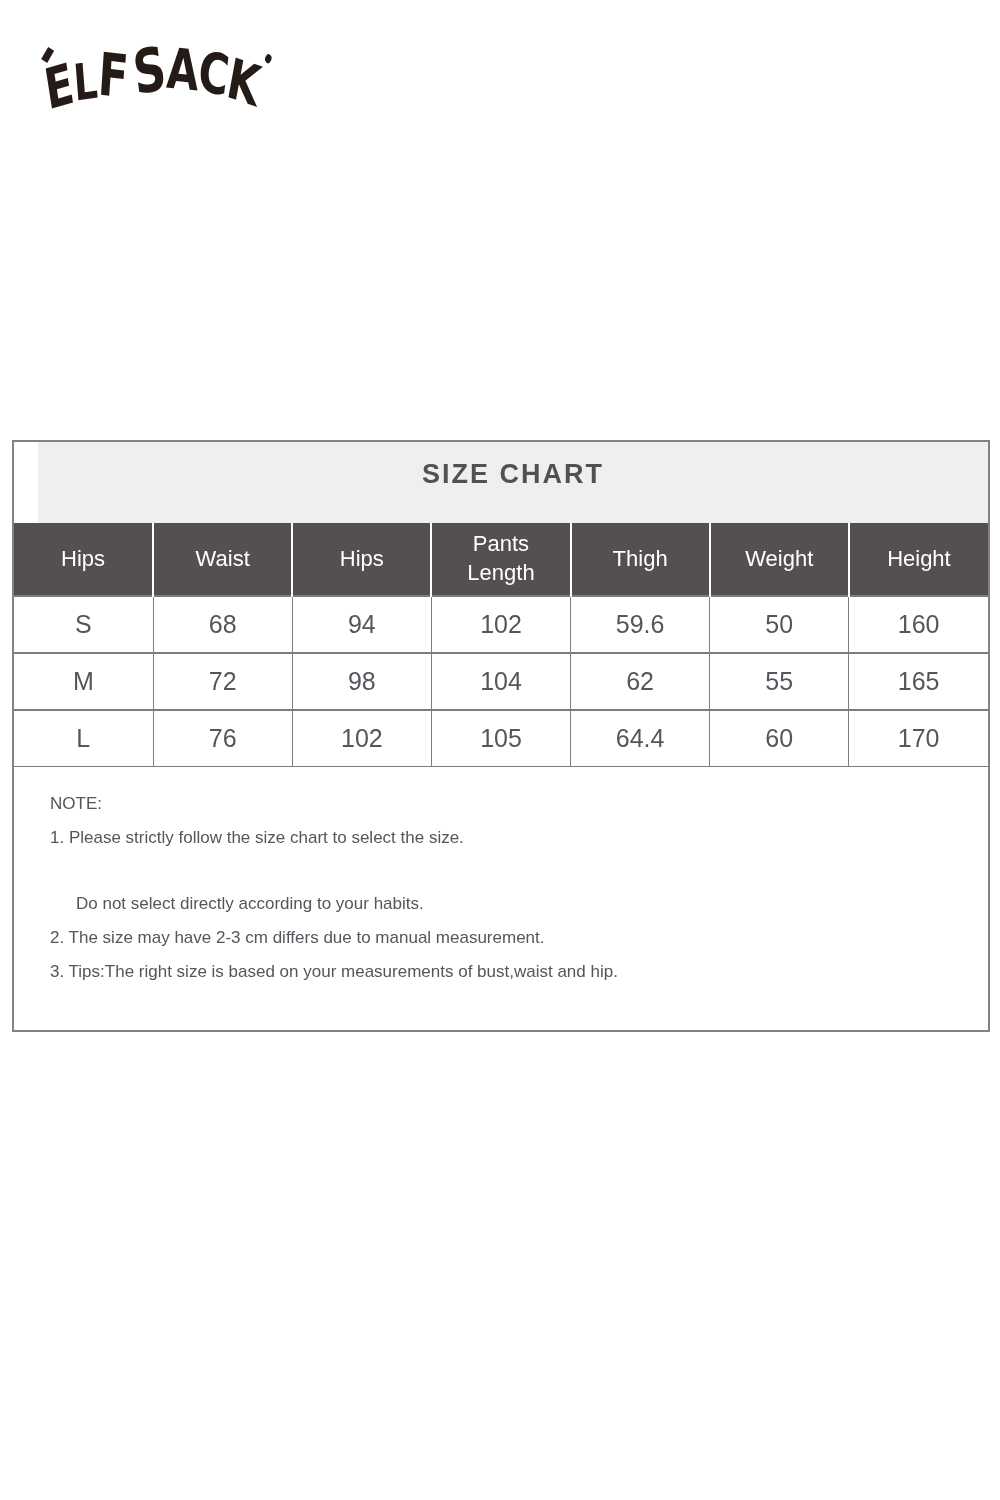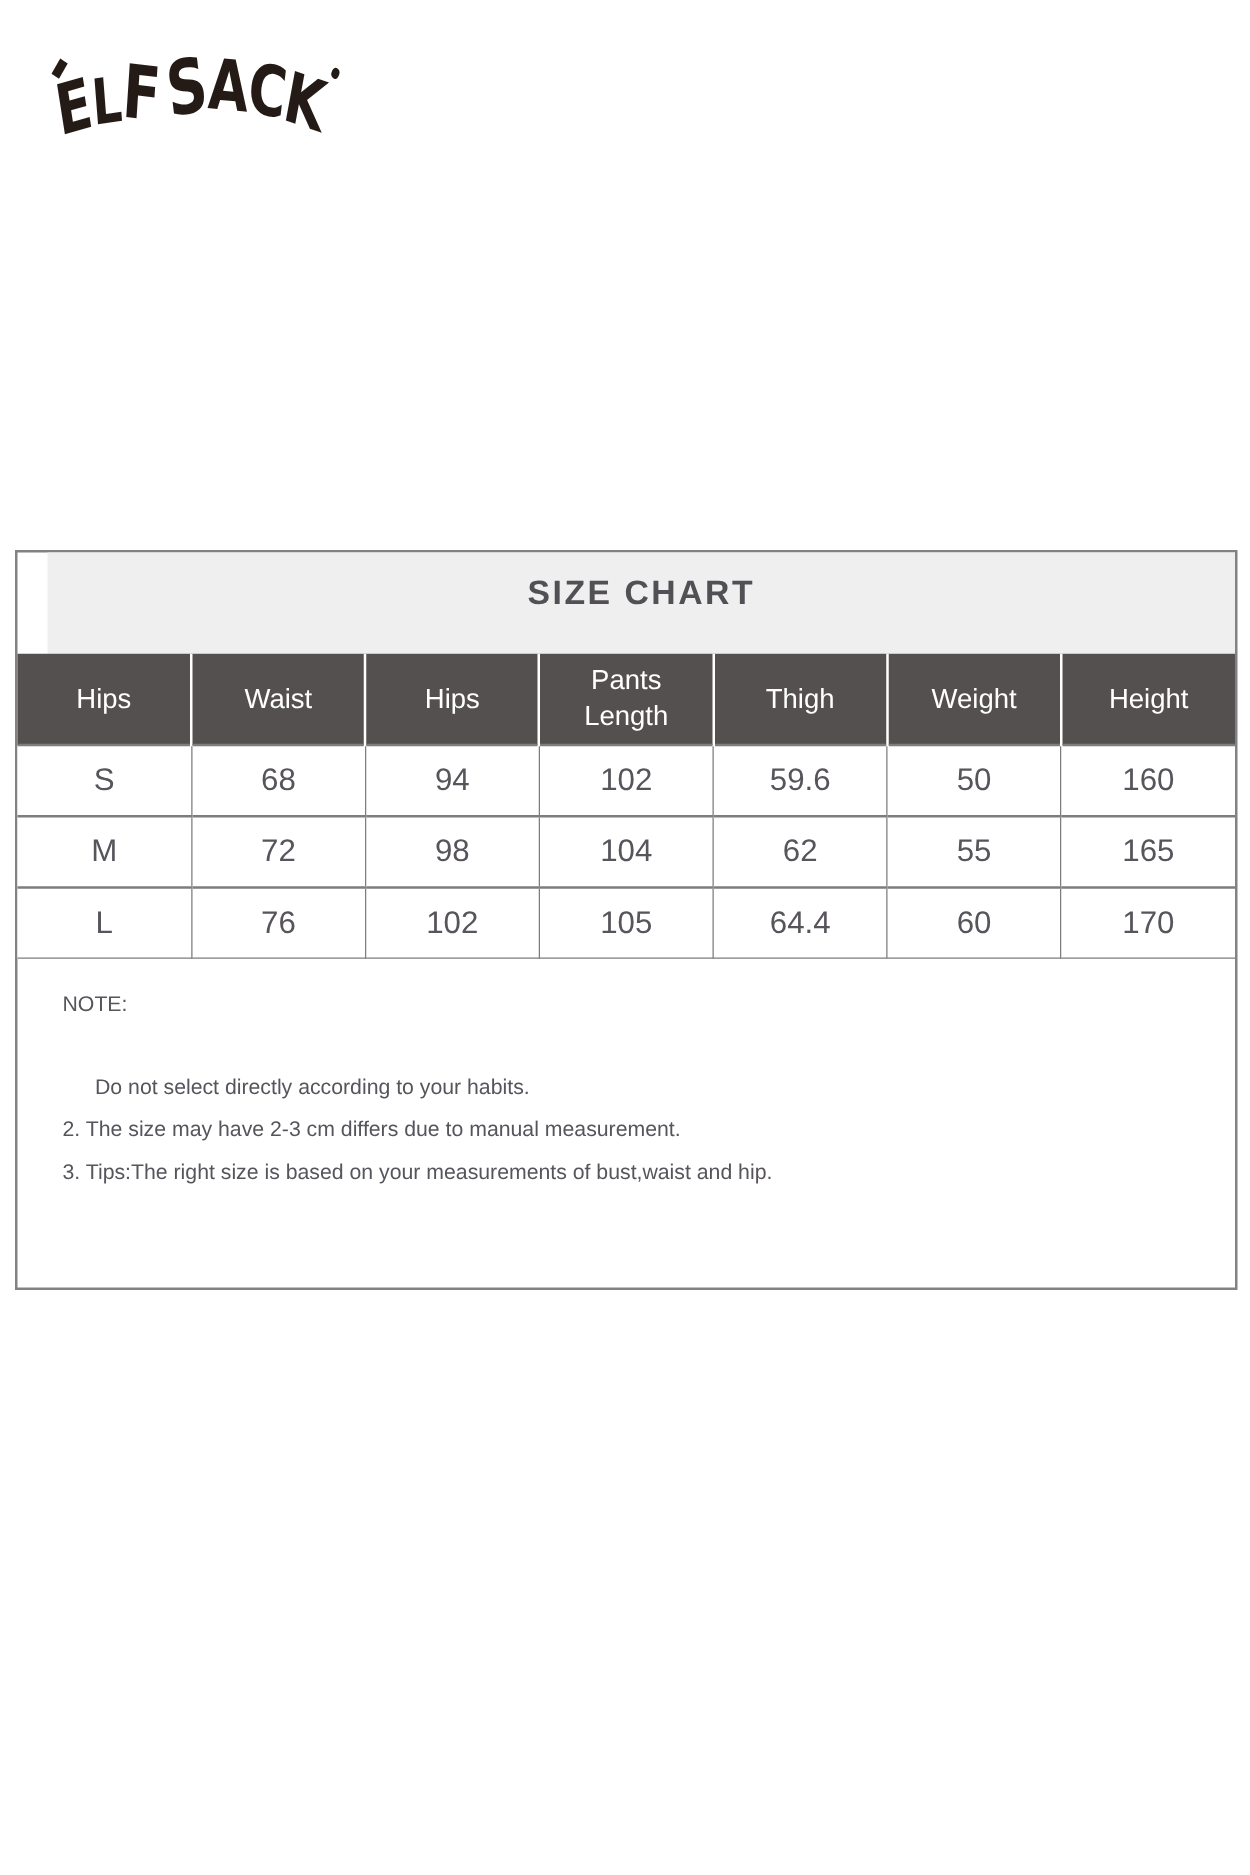--- a/index.html
+++ b/index.html
@@ -109,20 +109,21 @@
             <td>64.4</td>
             <td>60</td>
             <td>170</td>
           </tr>
         </tbody>
     </table>
 
     <div class="notes">
       <div class="notes-heading">NOTE:</div>
       <div id="note-lines">
+          <div class="note-line">1. Please strictly follow the size chart to select the size.</div>
           <div class="note-line indent">Do not select directly according to your habits.</div>
           <div class="note-line">2. The size may have 2-3 cm differs due to manual measurement.</div>
           <div class="note-line">3. Tips:The right size is based on your measurements of bust,waist and hip.</div>
         </div>
     </div>
   </div>
 
 </div>
 
 </body></html>

